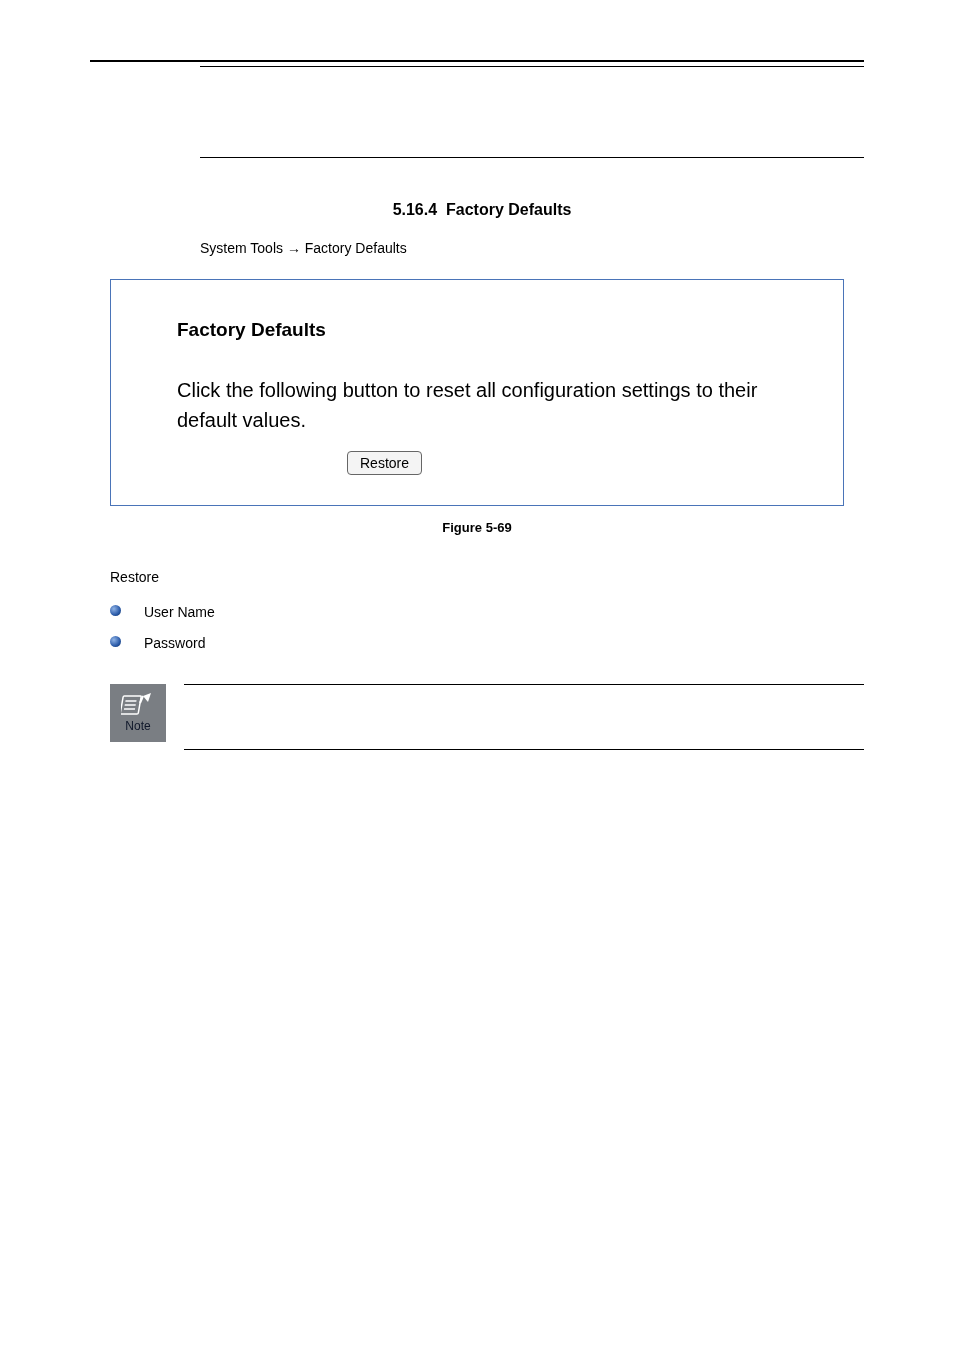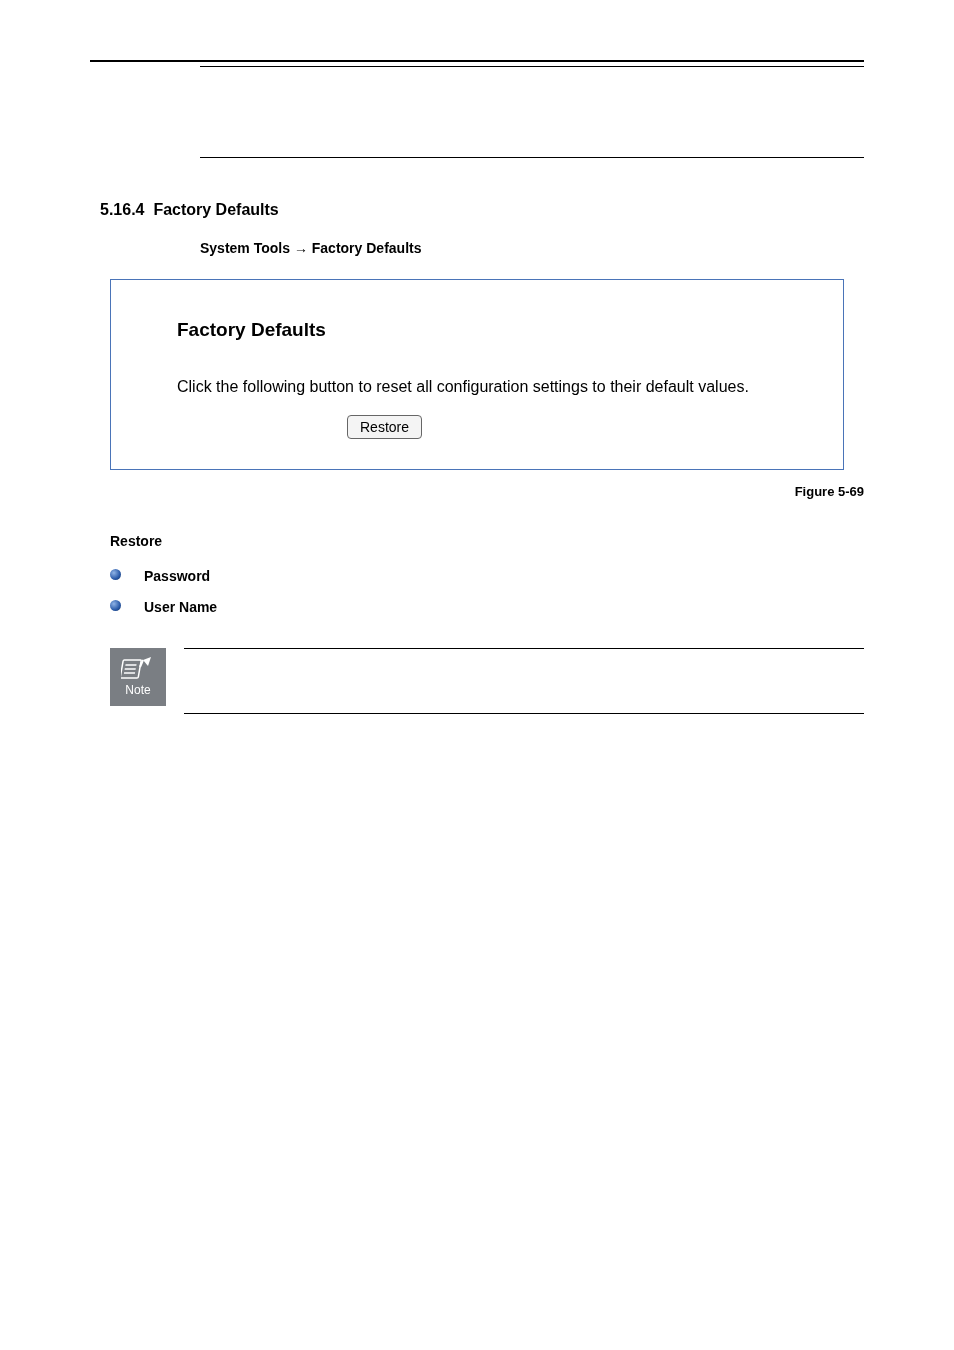--- a/index.html
+++ b/index.html
@@ -9,41 +9,41 @@
     width: 954px;
     min-height: 1350px;
     color: #000;
     padding: 60px 90px 60px 90px;
     font-size: 14px;
     line-height: 1.5;
   }
   .hr-top { border: none; border-top: 2px solid #000; margin-bottom: 4px; margin-left: 0; }
   .hr-inner-top { border: none; border-top: 1px solid #000; margin-left: 110px; margin-bottom: 90px; }
   .hr-inner-bottom { border: none; border-top: 1px solid #000; margin-left: 110px; margin-top: 90px; margin-bottom: 40px; }
-  .section-heading { font-weight: bold; font-size: 16px; margin-bottom: 16px; margin-left: 10px; }
+  .section-heading { font-weight: bold; font-size: 16px; margin-bottom: 16px; margin-left: 10px; text-align: center; }
   .body-line { margin-left: 110px; margin-bottom: 20px; }
   .figure-box {
     border: 1px solid #4a74b8;
     margin: 20px 20px 12px 20px;
     padding: 36px 36px 30px 36px;
   }
   .fd-title { font-weight: bold; font-size: 19px; color: #000; margin-bottom: 30px; margin-left: 30px; }
-  .fd-text { font-size: 16px; color: #000; margin-bottom: 16px; margin-left: 30px; }
+  .fd-text { font-size: 20px; color: #000; margin-bottom: 16px; margin-left: 30px; }
   .restore-btn {
     display: inline-block;
     border: 1px solid #666;
     border-radius: 4px;
     padding: 3px 12px;
     font-size: 14px;
     background: #f4f4f4;
     color: #000;
     margin-left: 200px;
     cursor: pointer;
   }
-  .fig-caption { text-align: right; font-weight: bold; font-size: 13px; margin-top: 10px; margin-bottom: 30px; }
+  .fig-caption { text-align: center; font-weight: bold; font-size: 13px; margin-top: 10px; margin-bottom: 30px; }
   .restore-line { margin-left: 20px; margin-bottom: 14px; }
   .bullet-list { list-style: none; margin-left: 20px; }
   .bullet-list li { margin-bottom: 10px; position: relative; padding-left: 34px; }
   .bullet-list li::before {
     content: "";
     position: absolute;
     left: 0;
     top: 3px;
     width: 11px;
     height: 11px;
@@ -52,27 +52,27 @@
   }
   .note-row { display: flex; margin-top: 30px; margin-left: 20px; align-items: flex-start; gap: 18px; }
   .note-icon {
     flex: 0 0 56px;
     height: 58px;
     background: #7a7e83;
     display: flex;
     flex-direction: column;
     align-items: center;
     justify-content: center;
-    color: #ffffff;
+    color: #0f172a;
   }
   .note-icon svg { margin-bottom: 1px; }
   .note-icon-text { font-size: 12px; }
   .note-lines { flex: 1; }
   .note-hr { border: none; border-top: 1px solid #000; margin-bottom: 64px; }
-  b { font-weight: bold; }
+  b { font-weight: normal; }
 </style>
 </head>
 <body>
 
 <hr class="hr-top">
 <hr class="hr-inner-top">
 <hr class="hr-inner-bottom">
 
 <div class="section-heading">
   <span>5.16.4</span>
@@ -91,22 +91,22 @@
   <button class="restore-btn">Restore</button>
 </div>
 
 <div class="fig-caption">Figure 5-69</div>
 
 <div class="restore-line">
   <b>Restore</b>
 </div>
 
 <ul class="bullet-list">
+  <li><b>User Name</b></li>
   <li><b>Password</b></li>
-  <li><b>User Name</b></li>
 </ul>
 
 <div class="note-row">
   <div class="note-icon">
     <svg width="34" height="24" viewBox="0 0 34 24" aria-hidden="true">
       <rect x="3" y="4" width="18" height="18" rx="1" fill="none" stroke="#fff" stroke-width="1.5" transform="skewX(-10)"></rect>
       <line x1="6" y1="9" x2="17" y2="9" stroke="#fff" stroke-width="1.4" transform="skewX(-10)"></line>
       <line x1="6" y1="13" x2="17" y2="13" stroke="#fff" stroke-width="1.4" transform="skewX(-10)"></line>
       <line x1="6" y1="17" x2="17" y2="17" stroke="#fff" stroke-width="1.4" transform="skewX(-10)"></line>
       <path d="M22 4 L30 1 L27 10 Z" fill="#fff"></path>

